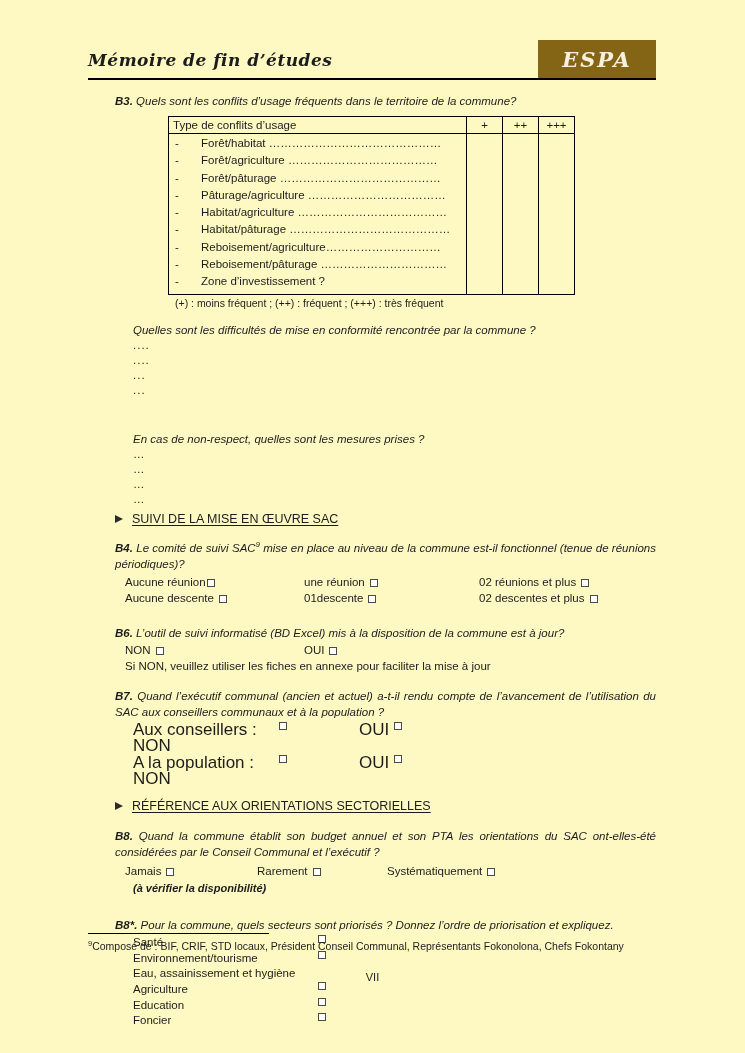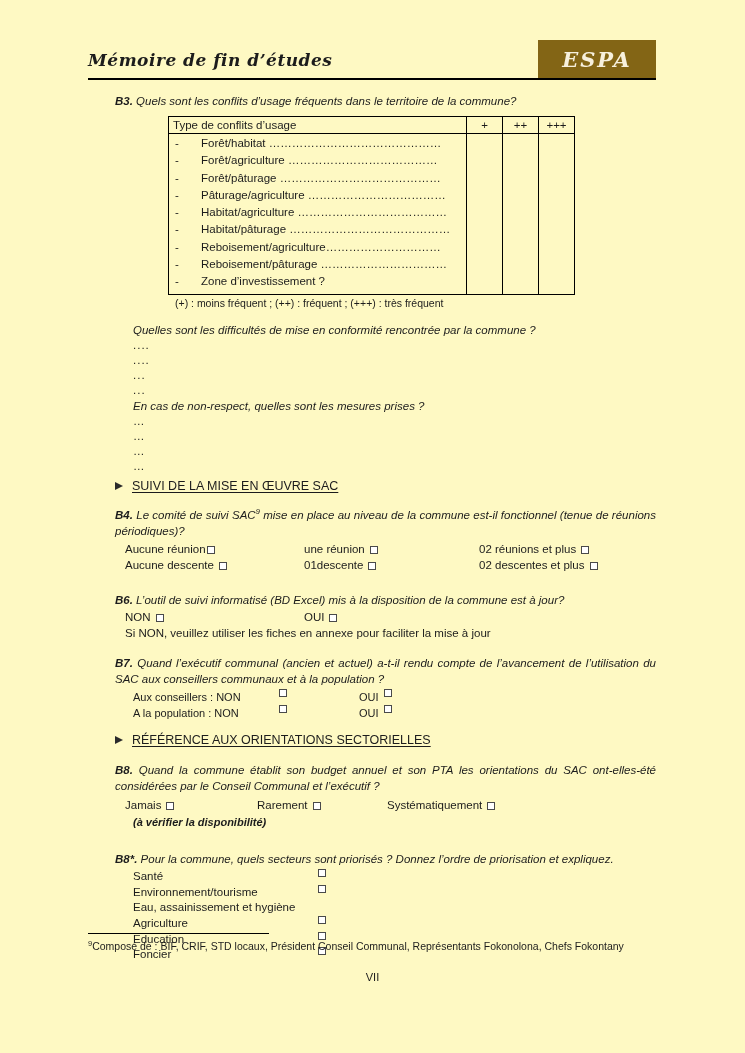--- a/index.html
+++ b/index.html
@@ -61,21 +61,21 @@
   
   .cb {
     display:inline-block; width:8px; height:8px;
     border:1px solid #4a4a4a; margin-left:5px; vertical-align:-1px; background:#fff;
   }
   .optrow { display:flex; margin-left:37px; font-size:11.5px; line-height:16.5px; }
   .optrow .c1 { width:179px; flex:0 0 179px; }
   .optrow .c2 { width:175px; flex:0 0 175px; }
   .optrow .w132 { width:132px; flex:0 0 132px; }
   .optrow .w130 { width:130px; flex:0 0 130px; }
-  .b7row { display:flex; margin-left:45px; font-size:11px; line-height:16.5px; }
+  .b7row { display:flex; margin-left:45px; font-size:17px; line-height:16.5px; }
   .b7row .lab { width:141px; flex:0 0 141px; }
   .b7row .oui { margin-left:72px; }
   .note-bolditalic { font-weight:bold; font-style:italic; font-size:11px; line-height:16px; margin:1px 0 0 45px; }
   .sectrow { display:flex; margin-left:45px; font-size:11.5px; line-height:15.6px; }
   .sectrow .nm { width:180px; flex:0 0 180px; }
   
   .footnote { position:absolute; left:88px; top:933px; width:600px; font-size:10.5px; line-height:14px; }
   .fn-line { width:181px; border-top:1px solid #000; margin-bottom:5px; }
   .pagenum { position:absolute; left:0; top:971px; width:745px; text-align:center; font-size:11px; }
 </style>
@@ -150,21 +150,21 @@
   </tbody>
     </table>
   <div class="legend">(+) : moins fréquent ; (++) : fréquent ; (+++) : très fréquent</div>
 
   <p class="para indent" style="margin-top:13px;">Quelles sont les difficultés de mise en conformité rencontrée par la commune ?</p>
   <div class="ans-line">....</div>
   <div class="ans-line">....</div>
   <div class="ans-line">...</div>
   <div class="ans-line">...</div>
 
-  <p class="para indent" style="margin-top:0;font-style:italic;">En cas de non-respect, quelles sont les mesures prises ?</p>
+  <p class="para indent" style="margin-top:33px;font-style:italic;">En cas de non-respect, quelles sont les mesures prises ?</p>
   <div class="ans-line">…</div>
   <div class="ans-line">…</div>
   <div class="ans-line">…</div>
   <div class="ans-line">…</div>
 
   <div class="sec-head" style="margin-top:4px;">
     <span class="arrow"></span>
     <span class="t">SUIVI DE LA MISE EN ŒUVRE SAC</span>
   </div>
 

